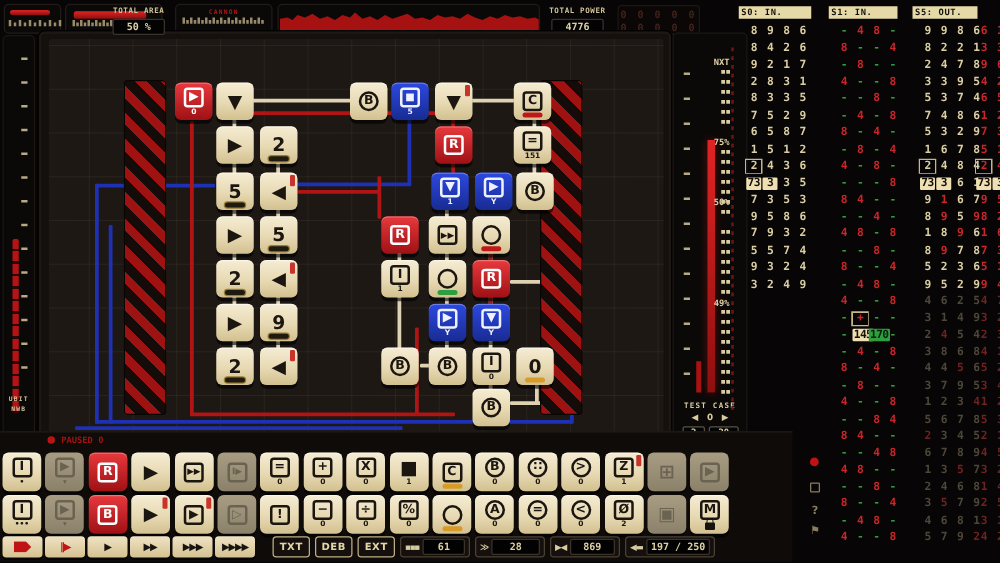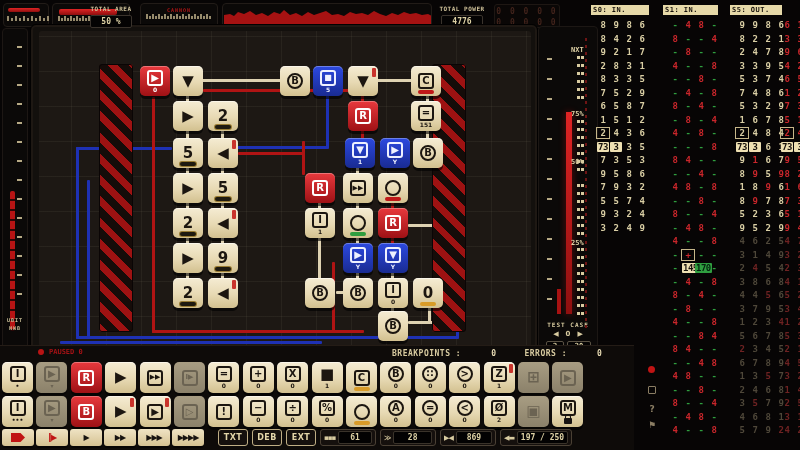--- a/index.html
+++ b/index.html
@@ -153,37 +153,34 @@
   <div id="bezel">
     <div id="boardgrid" style="left:8px;top:6px"></div>
   </div>
 
   <div id="meterpanel"></div>
   <div id="redbarv"></div>
   <div id="redbarv2"></div>
   <div class="mlbl" style="left:571px;top:46px">NXT</div>
   <div class="mlbl" style="left:571px;top:110px">75%</div>
   <div class="mlbl" style="left:571px;top:158px">50%</div>
-  <div class="mlbl" style="left:571px;top:239px">25%</div>
+  <div class="mlbl" style="left:571px;top:239px">49%</div>
   <div id="tclabel">TEST CASE</div>
   <div id="tcrow">
     <span>◀</span>
     <span>0</span>
     <span>▶</span>
   </div>
   <div class="tcbox" id="tcb1">2</div>
   <div class="tcbox" id="tcb2">20</div>
 
   <div id="toolslab"></div>
   <div id="runstate">
     <span id="rdot"></span>
     <span>PAUSED 0</span>
-  </div>
-  <div id="bperr">
-    <span>BREAKPOINTS :</span><span class="v">0</span><span>ERRORS :</span><span class="v">0</span>
   </div>
 
   <div id="sicdot"></div>
   <div id="sicbox"></div>
   <div class="sic" style="top:404px">?</div>
   <div class="sic" style="top:420px">⚑</div>
 
 <div class="tick" style="left: 7px; top: 16px; width: 2px; height: 5px; position: absolute;"></div>
     <div class="tick" style="left: 11px; top: 18px; width: 2px; height: 3px; position: absolute;"></div>
     <div class="tick" style="left: 15px; top: 16px; width: 2px; height: 5px; position: absolute;"></div>

